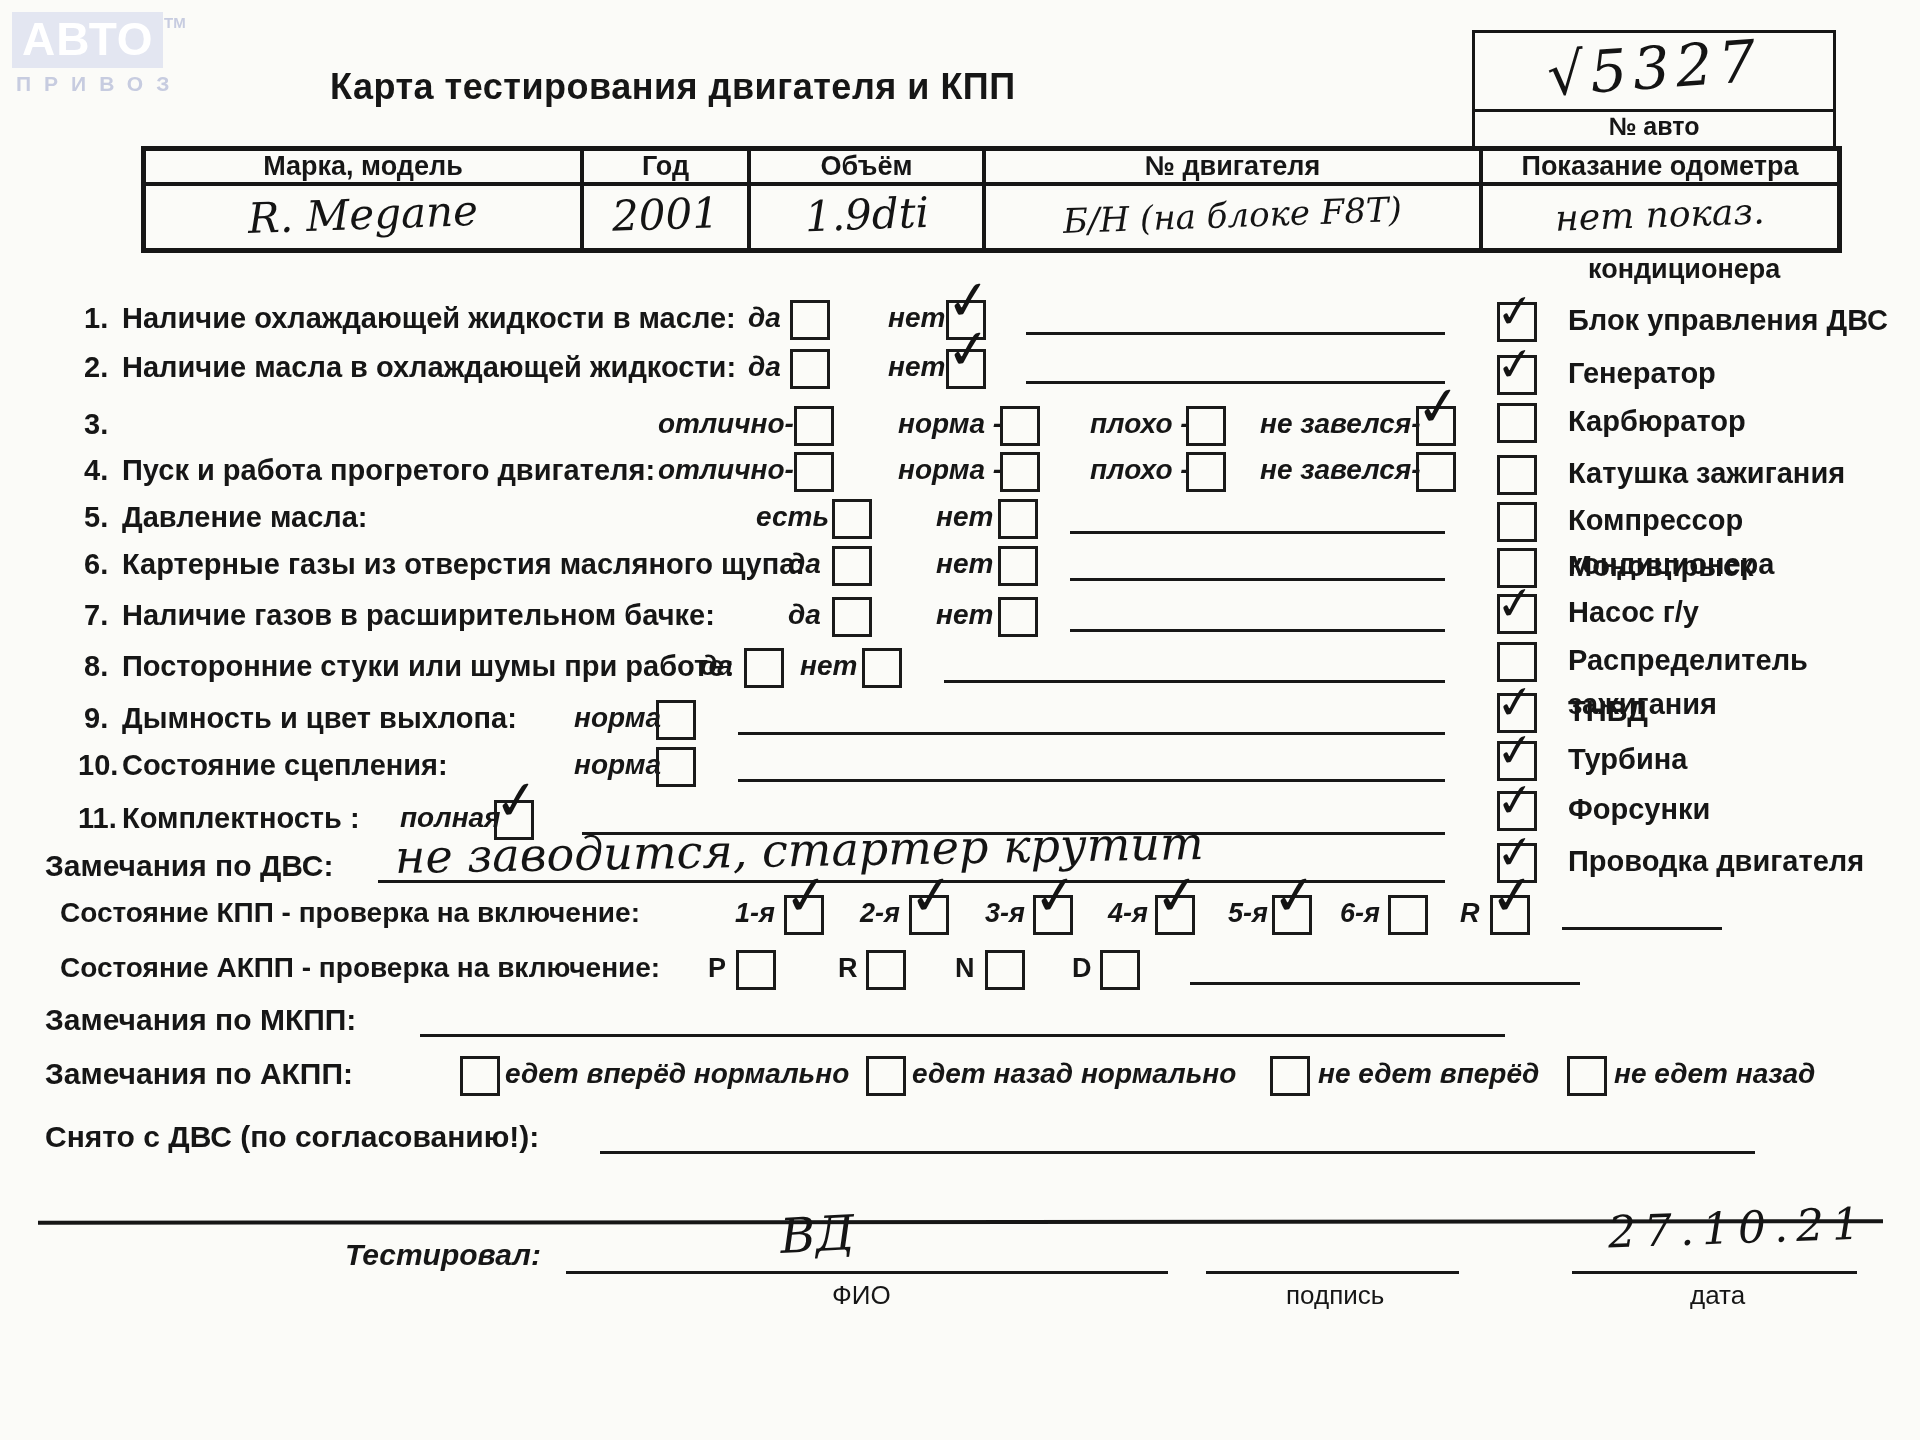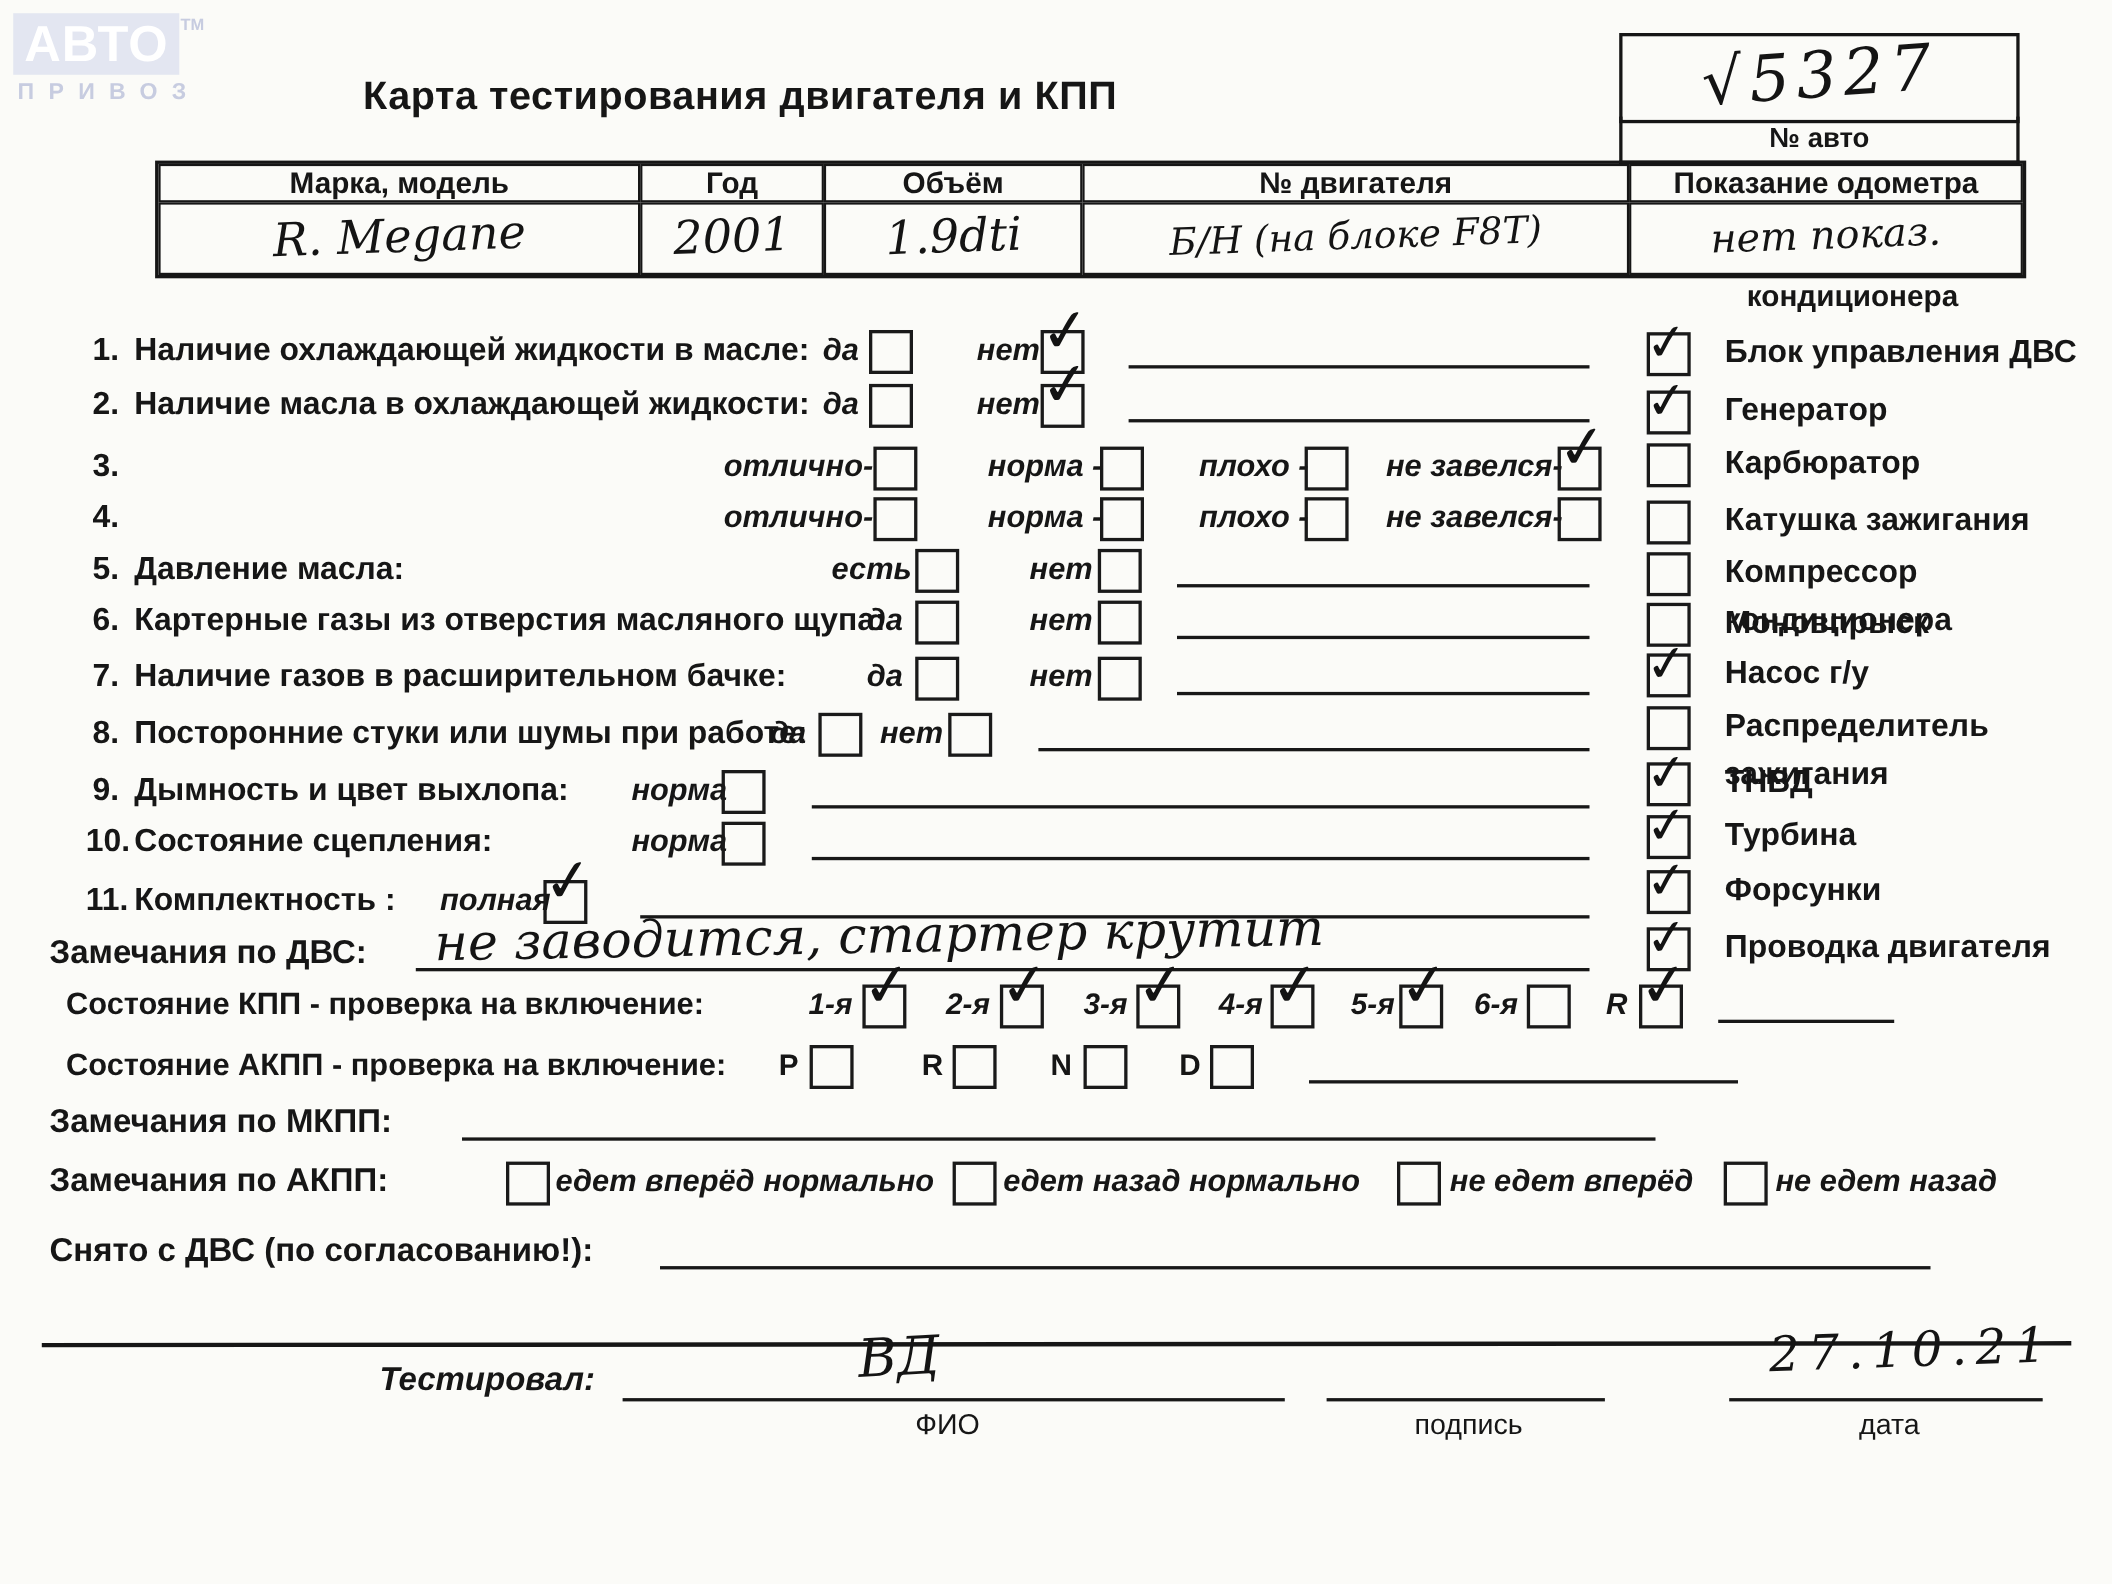--- a/index.html
+++ b/index.html
@@ -110,20 +110,21 @@
     <span class="opt" style="left:898px">норма -</span>
     <span class="cbox" style="left:1000px"></span>
     <span class="opt" style="left:1090px">плохо -</span>
     <span class="cbox" style="left:1186px"></span>
     <span class="opt" style="left:1260px">не завелся-</span>
     <span class="cbox checked" style="left:1416px"></span>
   </div>
 
   <div class="row" style="top:448px">
     <span class="num" style="left:84px">4.</span>
+    <span class="lbl" style="left:122px">Пуск и работа прогретого двигателя:</span>
     <span class="opt" style="left:658px">отлично-</span>
     <span class="cbox" style="left:794px"></span>
     <span class="opt" style="left:898px">норма -</span>
     <span class="cbox" style="left:1000px"></span>
     <span class="opt" style="left:1090px">плохо -</span>
     <span class="cbox" style="left:1186px"></span>
     <span class="opt" style="left:1260px">не завелся-</span>
     <span class="cbox" style="left:1416px"></span>
   </div>
 

